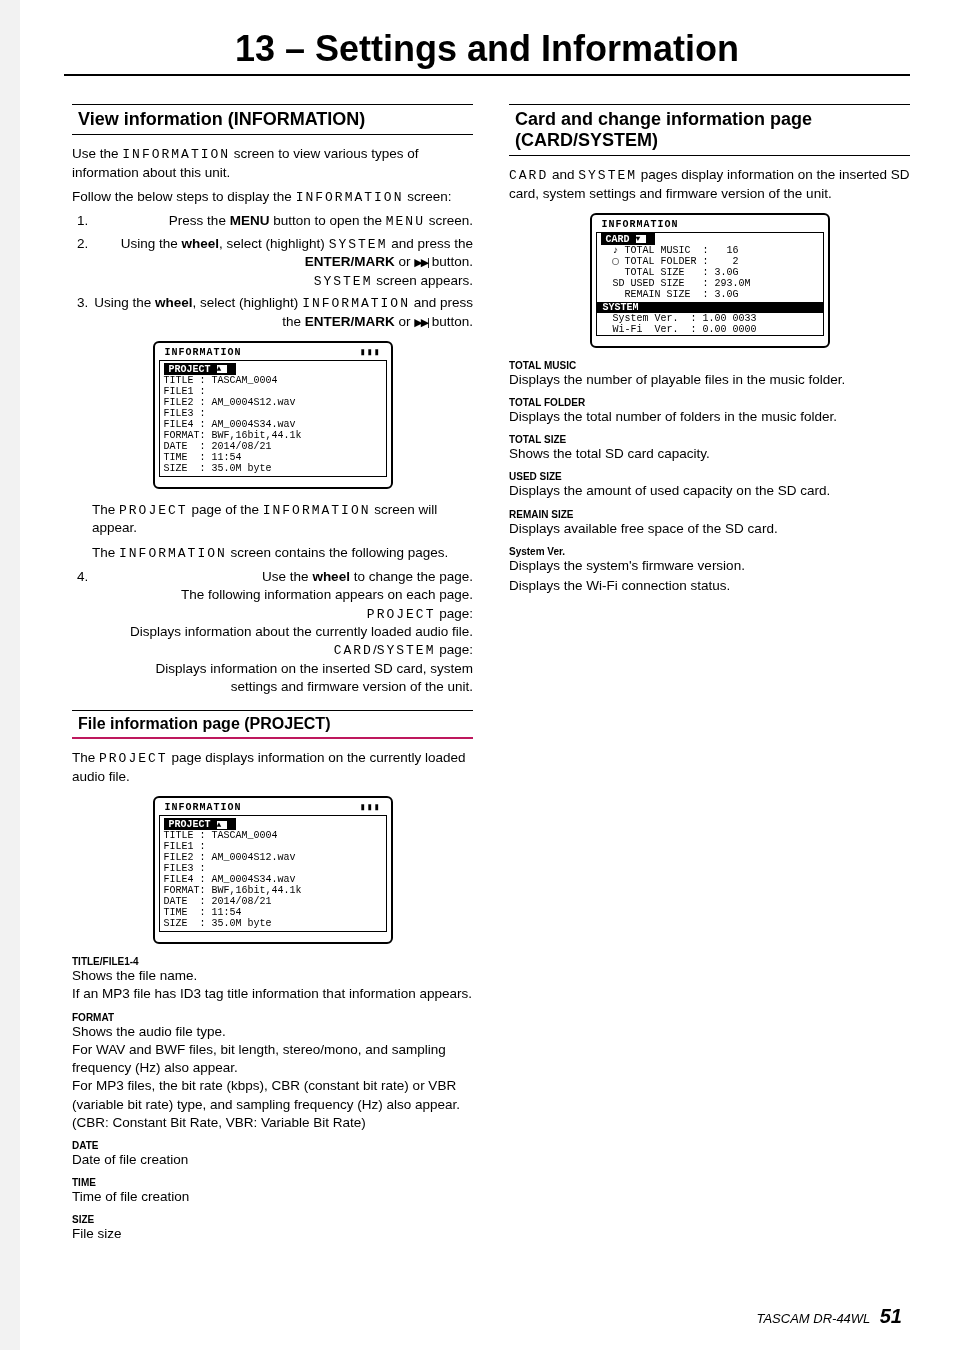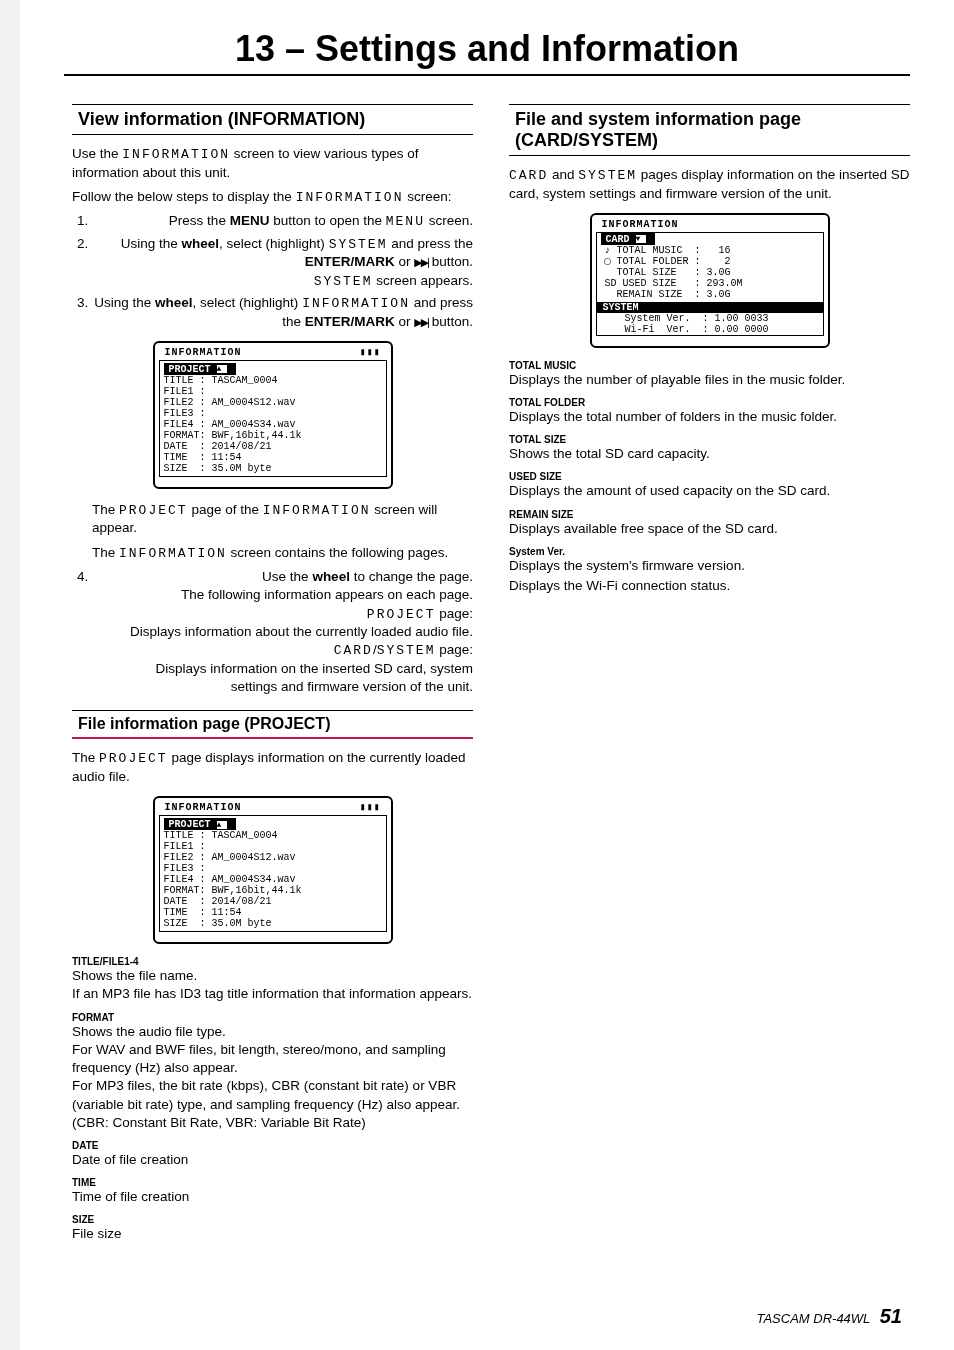--- a/index.html
+++ b/index.html
@@ -175,41 +175,41 @@
         <dt>DATE</dt>
           <dd>Date of file creation</dd>
         <dt>TIME</dt>
           <dd>Time of file creation</dd>
         <dt>SIZE</dt>
           <dd>File size</dd>
       </dl>
     </div>
 
     <div class="col">
-      <div class="section-heading">File and system information page (CARD/SYSTEM)</div>
+      <div class="section-heading">Card and change information page (CARD/SYSTEM)</div>
       <p>
         <span class="mono">CARD</span><span> and </span><span class="mono">SYSTEM</span><span> pages display information on the inserted SD card, system settings and firmware version of the unit.</span>
       </p>
 
       <div class="lcd">
         <div class="lcd-title">
             <span>INFORMATION</span>
             <span></span>
           </div>
         <div class="lcd-body" style="padding:0">
           <div style="padding:0 4px"><span class="lcd-tab"><span>CARD</span><span class="lcd-tab-arrow down"></span></span></div>
-          <div style="padding:0 8px">
+          <div style="padding:0 16px">
             <div class="lcd-row">♪ TOTAL MUSIC  :   16</div>
             <div class="lcd-row">▢ TOTAL FOLDER :    2</div>
             <div class="lcd-row">  TOTAL SIZE   : 3.0G</div>
             <div class="lcd-row">SD USED SIZE   : 293.0M</div>
             <div class="lcd-row">  REMAIN SIZE  : 3.0G</div>
           </div>
           <div class="lcd-section">SYSTEM</div>
-          <div style="padding:0 16px">
+          <div style="padding:0 4px">
             <div class="lcd-row">  System Ver.  : 1.00 0033</div>
             <div class="lcd-row">  Wi-Fi  Ver.  : 0.00 0000</div>
           </div>
         </div>
       </div>
 
       <dl class="dl">
         <dt>TOTAL MUSIC</dt>
           <dd>Displays the number of playable files in the music folder.</dd>
         <dt>TOTAL FOLDER</dt>

